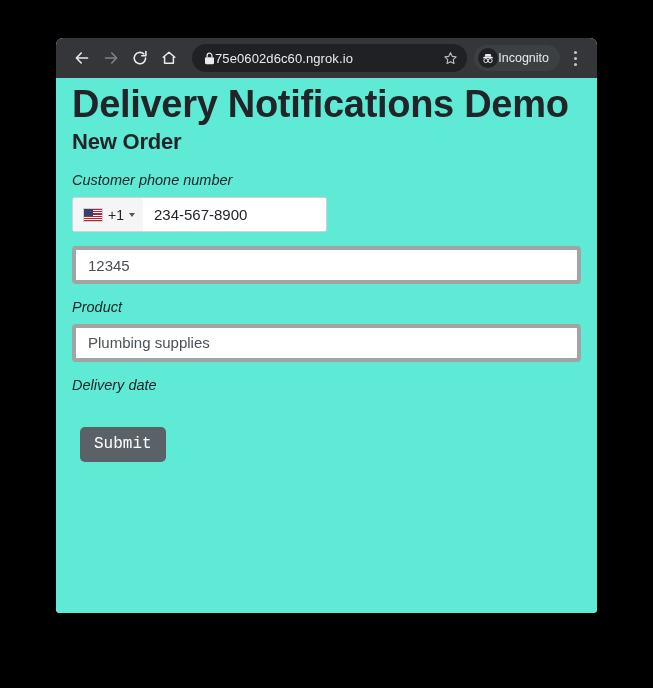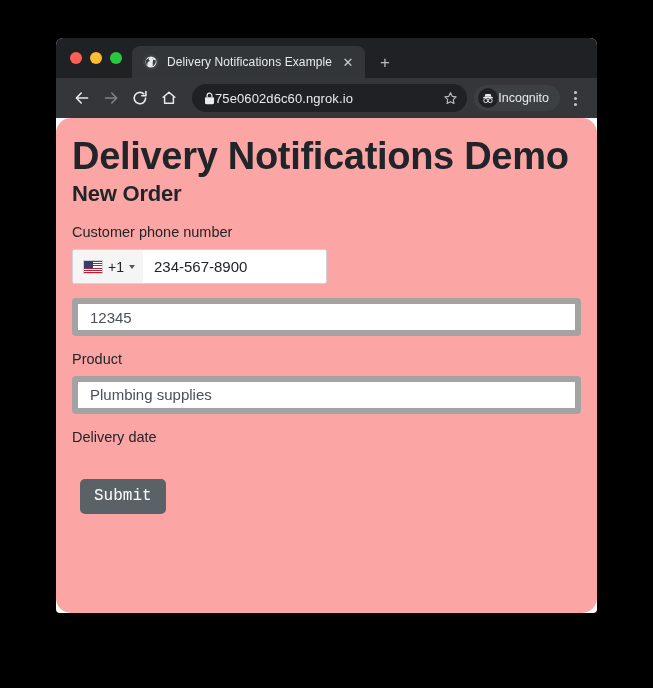--- a/index.html
+++ b/index.html
@@ -195,24 +195,23 @@
   .menu-dot {
     width: 3px;
     height: 3px;
     border-radius: 50%;
     background: #c4c7c5;
   }
 
   
   .page {
     flex: 1 1 auto;
-    background: #fca5a5;
-    padding: 16px 16px 0 16px;
-    overflow: hidden;
-    border-radius: 15px;
+    background: #5eead4;
+    padding: 4px 16px 0 16px;
+    overflow: hidden;
   }
   .page-title {
     font-size: 38px;
     font-weight: bold;
     color: #212529;
     margin: 0 0 2px 0;
     line-height: 1.18;
     letter-spacing: -0.3px;
   }
   .page-subtitle {
@@ -222,26 +221,27 @@
     margin: 0 0 16px 0;
     line-height: 1.2;
     letter-spacing: -0.2px;
   }
   .field-group { margin-bottom: 14px; }
   .field-label {
     font-size: 14.5px;
     color: #212529;
     margin-bottom: 7px;
     line-height: 1.3;
+    font-style: italic;
   }
   .text-input {
     box-sizing: border-box;
     width: 100%;
     height: 38px;
-    border: 6px solid #a3a3a3;
+    border: 4px solid #a3a3a3;
     border-radius: 4px;
     background: #ffffff;
     font-size: 15px;
     color: #495057;
     padding: 0 12px;
     font-family: "Liberation Sans", sans-serif;
     outline: none;
     display: flex;
     align-items: center;
   }
@@ -344,41 +344,20 @@
     line-height: 1.1;
     cursor: pointer;
     margin-left: 8px;
   }
 </style>
 </head>
 <body>
 
 <div class="browser-window">
 
-  <div class="tab-strip">
-    <div class="traffic-lights">
-      <div class="tl tl-close"></div>
-      <div class="tl tl-min"></div>
-      <div class="tl tl-max"></div>
-    </div>
-
-    <div class="tab">
-      <span class="tab-favicon">
-        <svg width="12" height="12" viewBox="0 0 12 12">
-          <circle cx="6" cy="6" r="5.5" fill="#e8eaed"></circle>
-          <path d="M6 0.5 C3 2 3.5 4 5 5 C3 5.5 2 7 2.5 9.5 C1 8.5 0.5 6 1 4 Z" fill="#3c4043"></path>
-          <path d="M8 1.2 C7 3 8.5 4.5 10.5 4 C11.5 6 10 9 7.5 10.5 C8.5 8 7 6.5 8 5 Z" fill="#3c4043"></path>
-        </svg>
-      </span>
-      <span class="tab-title">Delivery Notifications Example</span>
-      <span class="tab-close">✕</span>
-    </div>
-
-    <div class="new-tab-btn">+</div>
-  </div>
 
   <div class="toolbar">
     <div class="nav-btn">
       <svg width="18" height="18" viewBox="0 0 18 18" fill="none" stroke="#e8eaed" stroke-width="1.6" stroke-linecap="round" stroke-linejoin="round">
         <path d="M14.5 9H3.8"></path>
           <path d="M8.2 4L3.4 9l4.8 5"></path>
       </svg>
     </div>
     <div class="nav-btn dim">
       <svg width="18" height="18" viewBox="0 0 18 18" fill="none" stroke="#e8eaed" stroke-width="1.6" stroke-linecap="round" stroke-linejoin="round">

